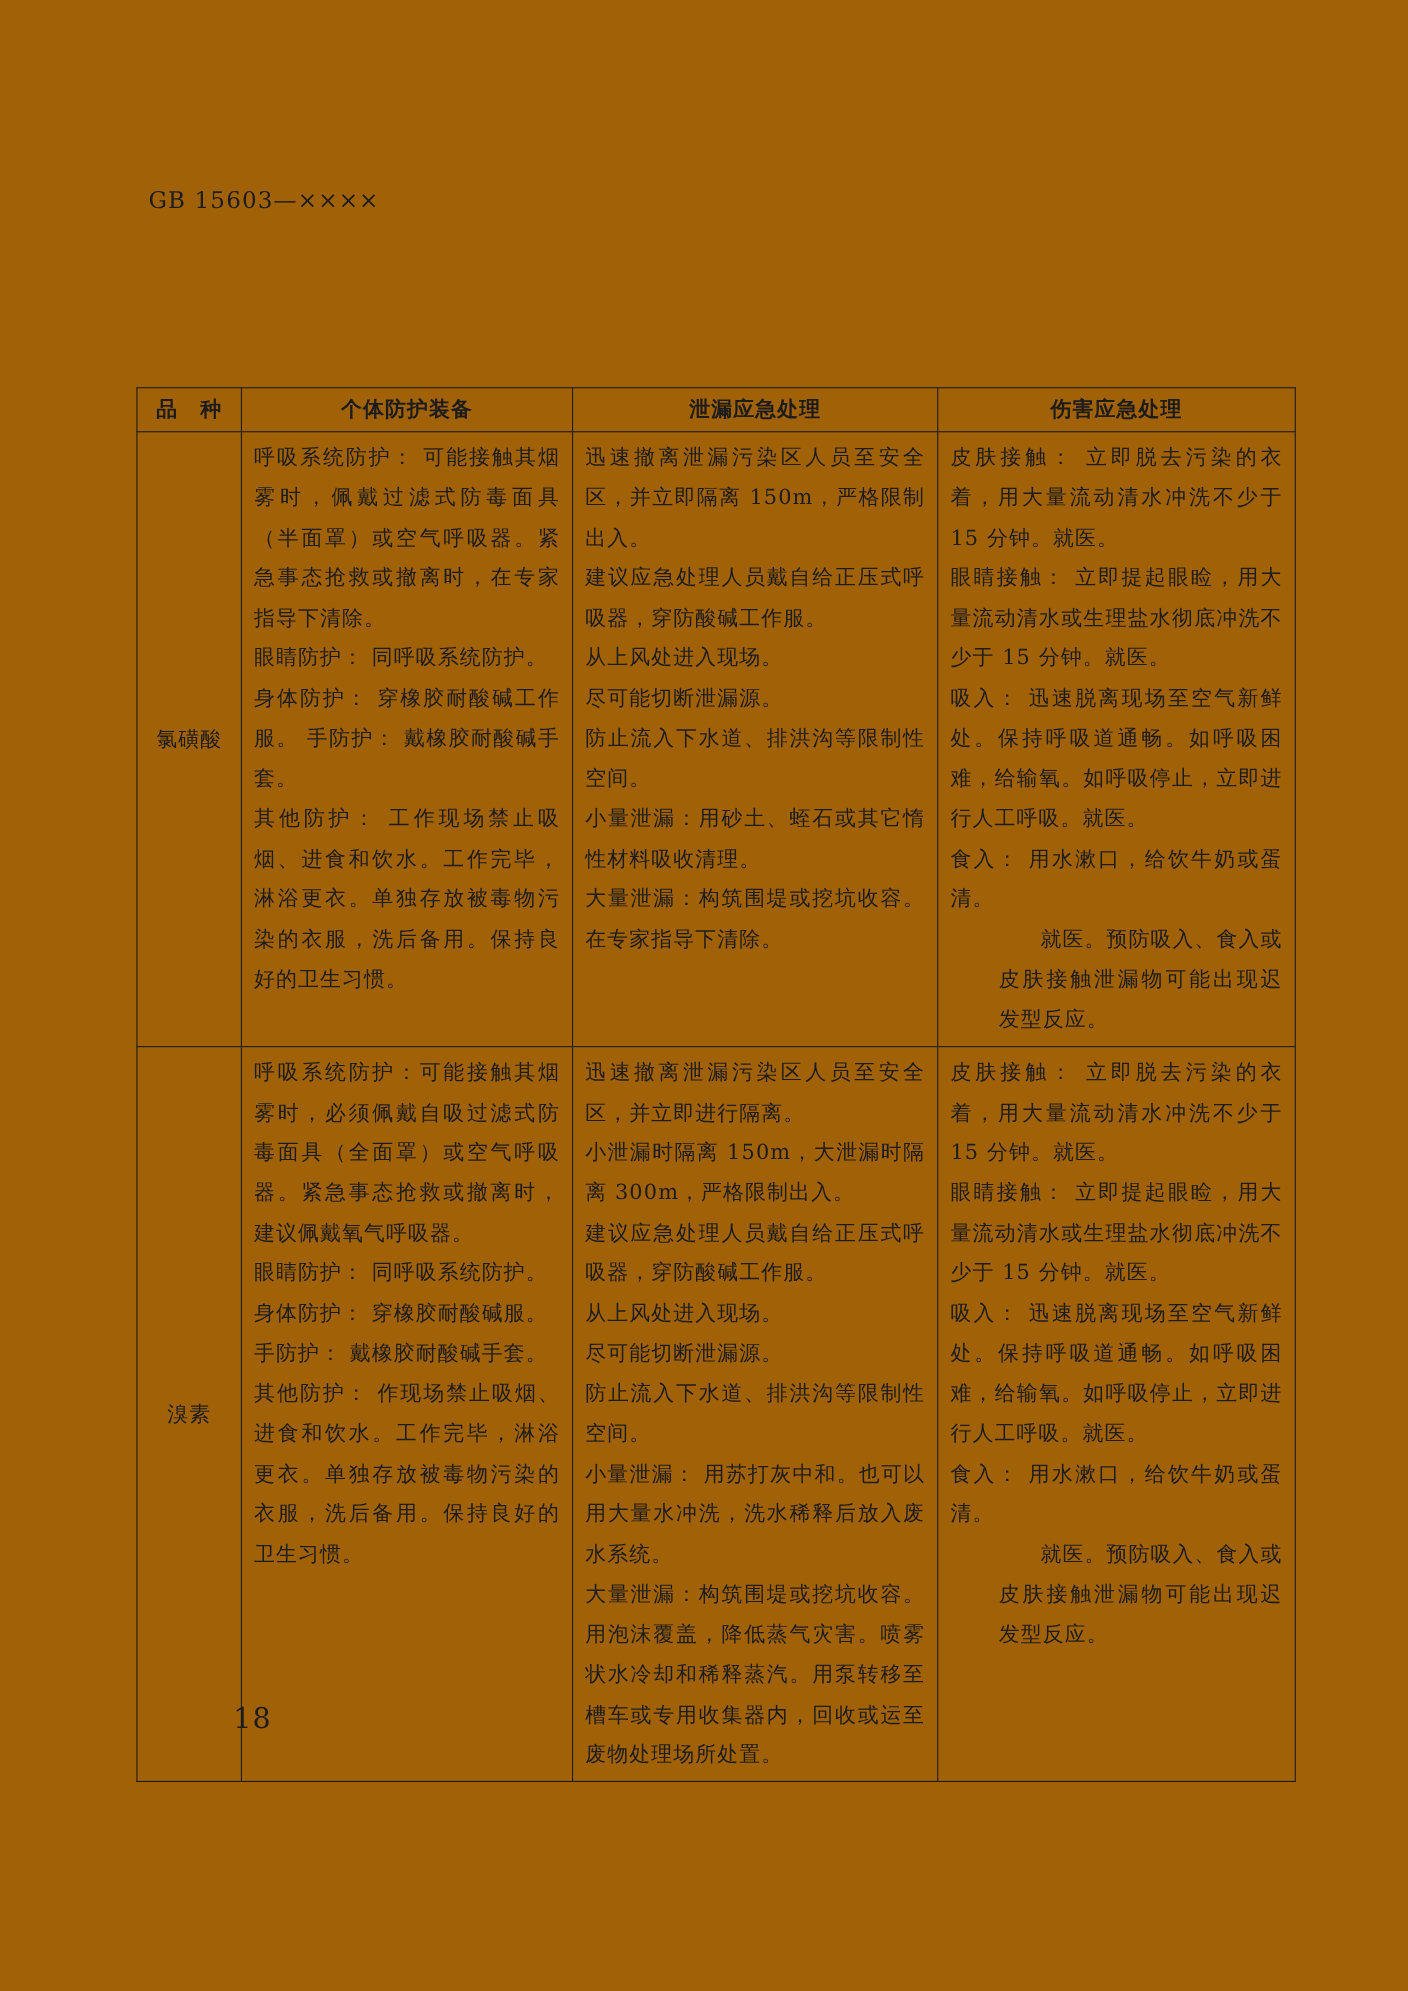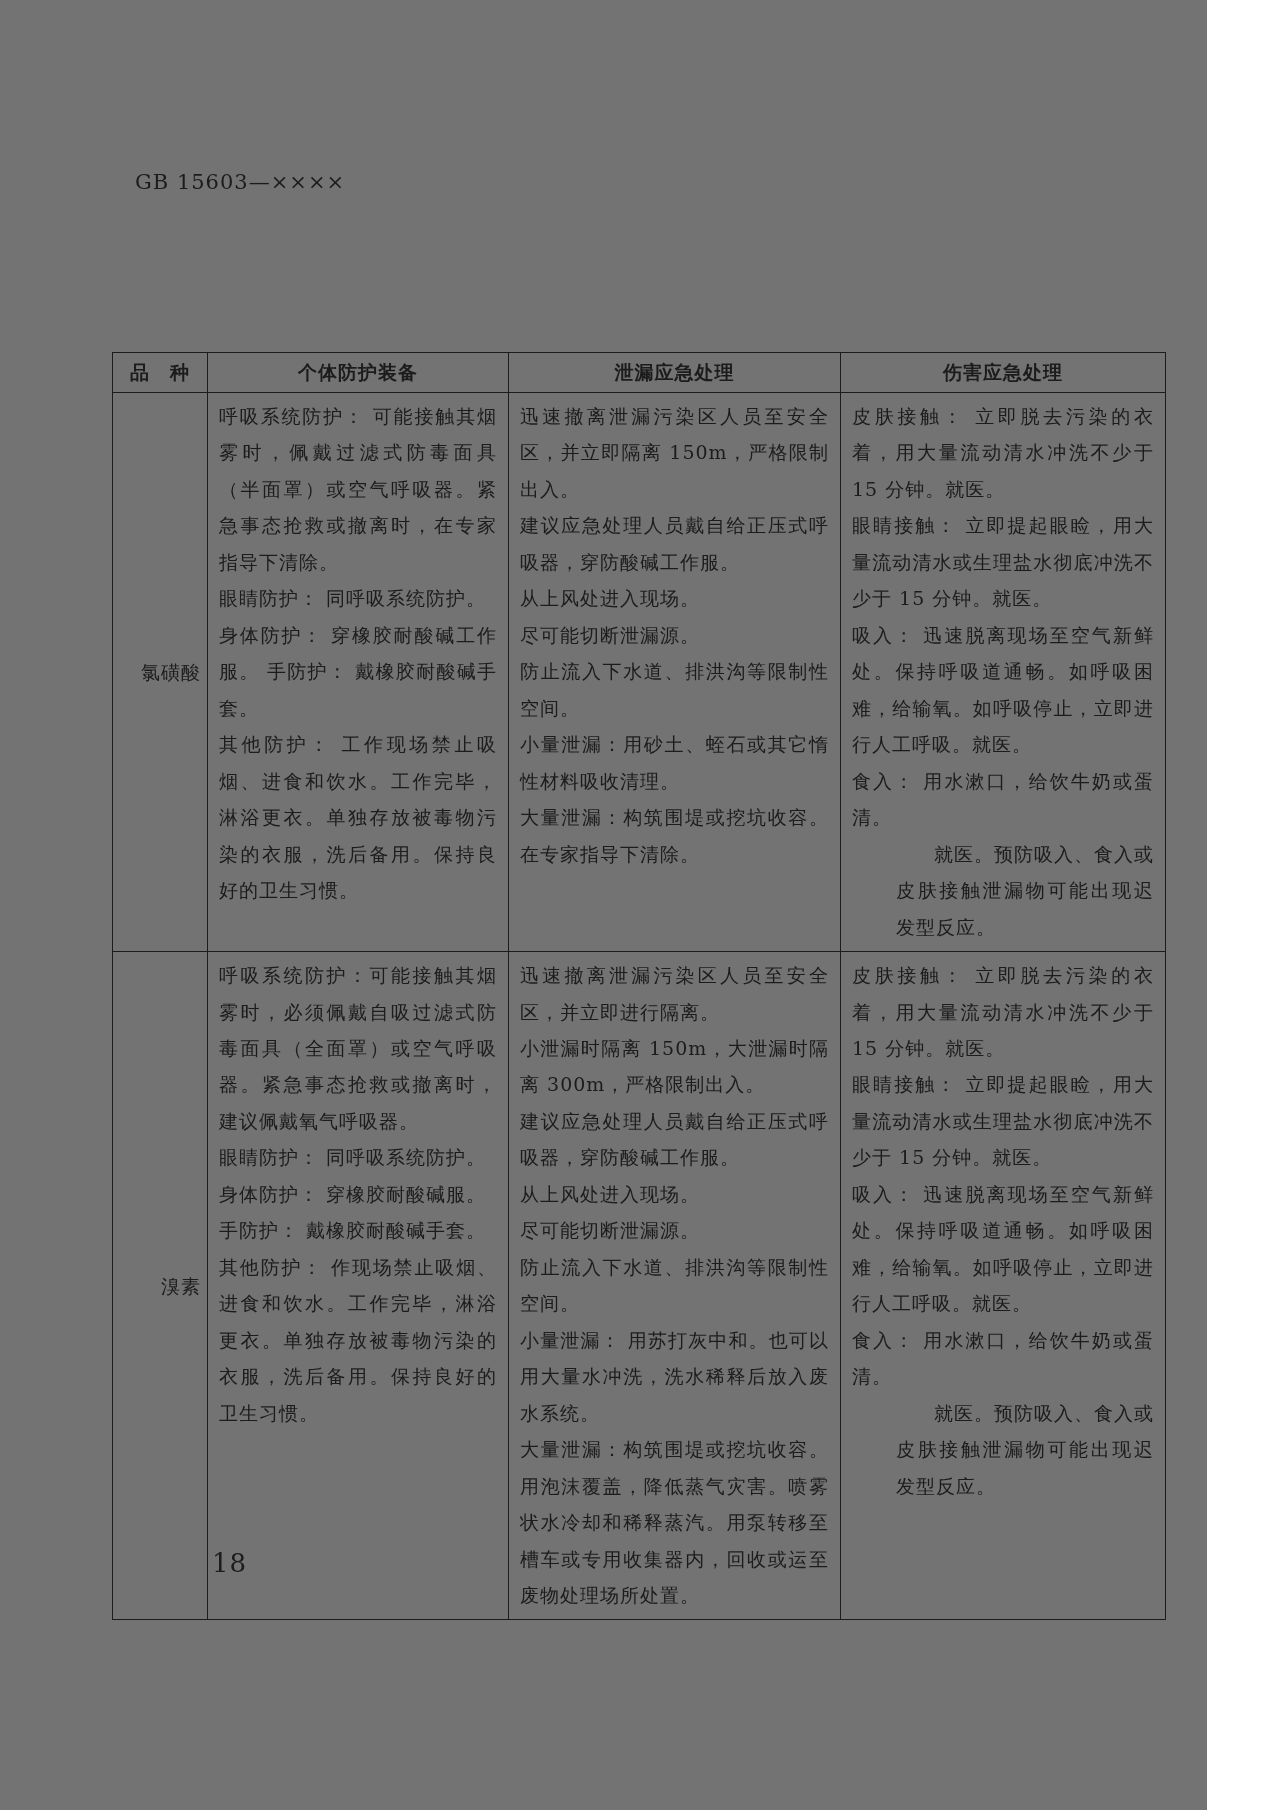--- a/index.html
+++ b/index.html
@@ -4,25 +4,24 @@
 <style>
   html, body {
     margin: 0;
     padding: 0;
     background: #ffffff;
     font-family: "DejaVu Serif", "Liberation Serif", serif;
     color: #1c1c1c;
   }
   .page {
     position: relative;
-    width: 1180px;
+    width: 1280px;
     height: 1810px;
-    background: #737373;
+    background: #a16207;
     overflow: hidden;
-    padding-left: 27px;
   }
   .doc-code {
     position: absolute;
     left: 135px;
     top: 170px;
     font-size: 21px;
     letter-spacing: 1px;
     white-space: nowrap;
   }
   .caption {
@@ -30,21 +29,21 @@
     left: 0;
     top: 240px;
     width: 100%;
     text-align: center;
     font-size: 21px;
     font-weight: bold;
     letter-spacing: 1px;
   }
   table.std {
     position: absolute;
-    left: 112px;
+    left: 124px;
     top: 352px;
     width: 1053px;
     border-collapse: collapse;
     table-layout: fixed;
   }
   table.std th, table.std td {
     border: 1.5px solid #1c1c1c;
     font-size: 19px;
     letter-spacing: 1px;
     box-sizing: border-box;
@@ -58,21 +57,21 @@
     line-height: 1.3;
   }
   table.std td {
     vertical-align: top;
     padding: 5px 11px 6px 11px;
     line-height: 1.92;
     text-align: justify;
   }
   table.std td.species {
     vertical-align: middle;
-    text-align: right;
+    text-align: center;
     padding: 4px 6px;
     margin-left: 24px;
   }
   tr.row-1 td { height: 512px; }
   tr.row-2 td { height: 592px; }
   td p { margin: 0; }
   td p.indent { text-indent: 2em; margin-left: 44px; }
   .page-number {
     position: absolute;
     left: 212px;

